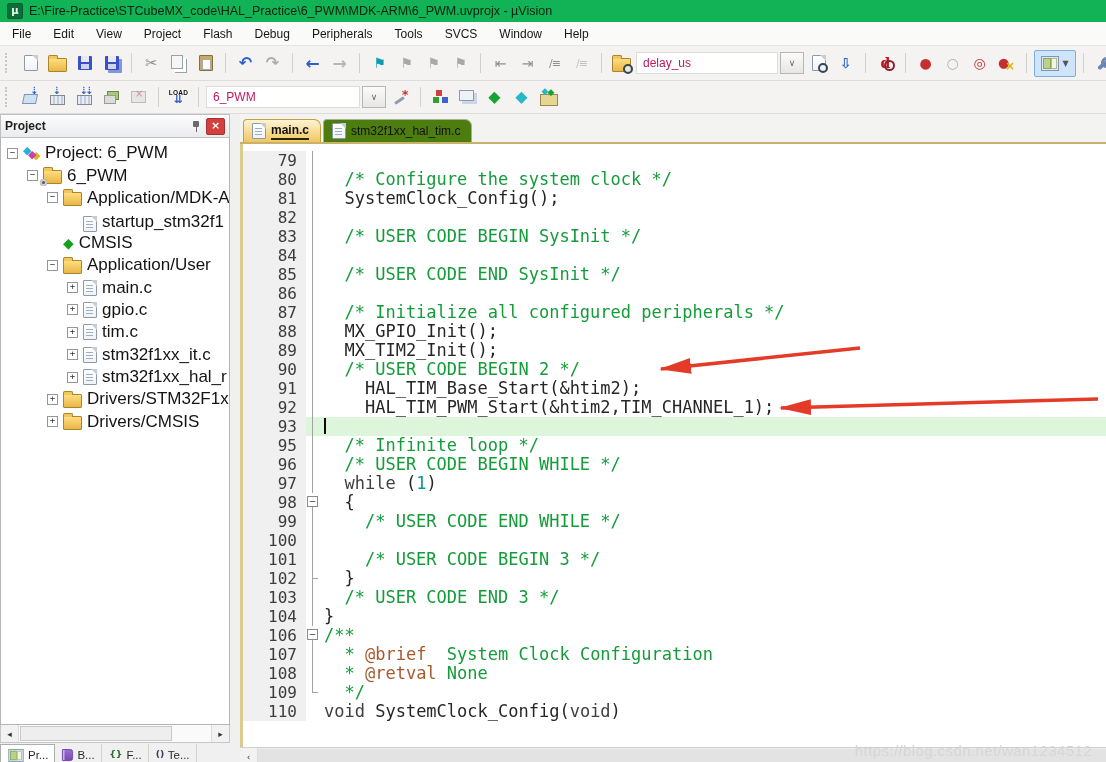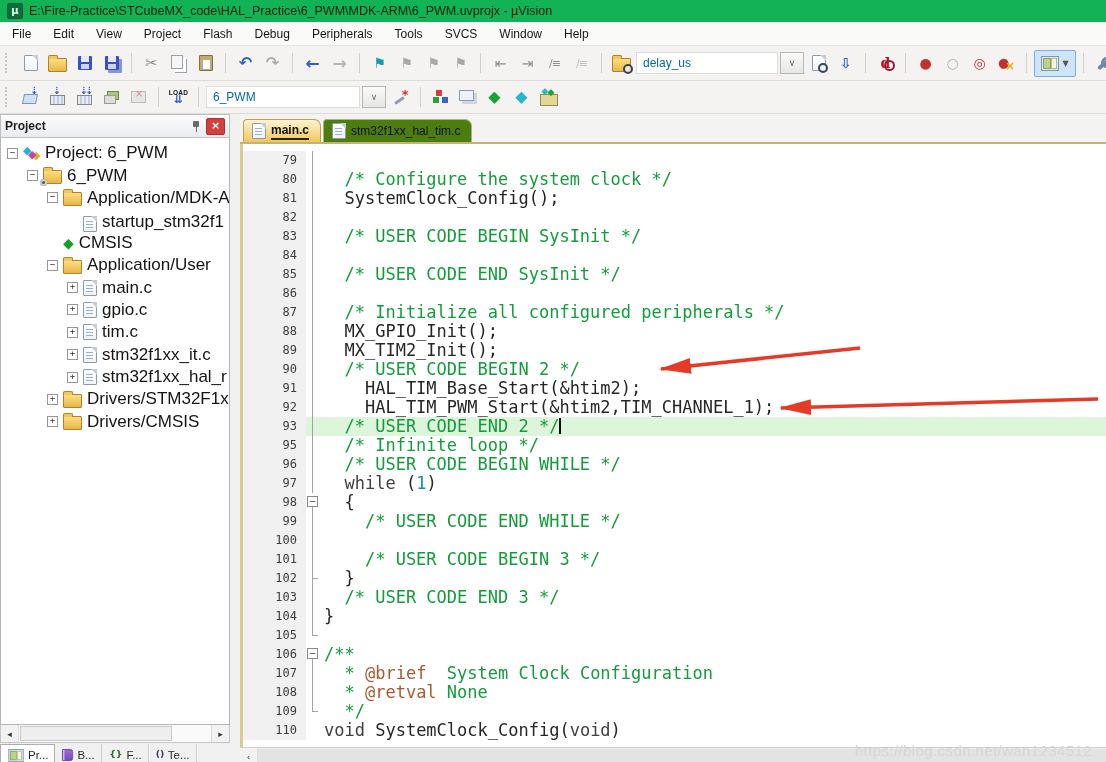--- a/index.html
+++ b/index.html
@@ -14,21 +14,21 @@
   .menubar{height:23px;background:#fafaf9;display:flex;align-items:center;padding:0 12px;gap:22px;border-bottom:1px solid #e6e6e4}
   .menu-item{font-size:12px;color:#161616}
 
   
   .toolbar{display:flex;align-items:center;background:#f4f3f1;border-bottom:1px solid #dddcd9;padding:0 4px;gap:2px}
   .tb1{height:34px}.tb2{height:32px}
   .tb-grip{width:5px;height:20px;border-left:2px dotted #c6c6c3;margin:0 4px 0 1px;flex:none}
   .tb-sep{width:1px;height:20px;background:#d2d0cc;margin:0 5px;flex:none}
   .tb-btn{min-width:25px;height:25px;display:flex;align-items:center;justify-content:center;border-radius:2px;position:relative;flex:none}
   .tb-btn.active-tool{border:1px solid #7ab0e0;background:#cfe4f7;min-width:40px;gap:3px}
-  .tb-input{height:20px;border:1px solid #dcdcda;background:#fff;font-size:12px;display:flex;align-items:center;padding:0 6px;flex:none;font-family:"Liberation Sans",sans-serif;color:#0369a1}
+  .tb-input{height:20px;border:1px solid #dcdcda;background:#fff;font-size:12px;display:flex;align-items:center;padding:0 6px;flex:none;font-family:"Liberation Sans",sans-serif;color:#be185d}
   .drop-btn{width:22px;height:20px;border:1px solid #b6b6b3;background:linear-gradient(#fbfbfb,#e6e6e4);display:flex;align-items:center;justify-content:center;flex:none}
   .dd-caret{font-size:8px;color:#555;font-family:"DejaVu Sans",sans-serif}
 
   
   .icn{display:inline-flex;align-items:center;justify-content:center;flex:none;position:relative;font-family:"DejaVu Sans",sans-serif;line-height:1}
   .i-page{width:12px;height:14px;background:linear-gradient(#ffffff,#f0f2f6);border:1px solid #8a9aaa;border-radius:1px}
   .i-page::before{content:"";position:absolute;right:-1px;top:-1px;border:3px solid transparent;border-top-color:#c4ccd6;border-right-color:#c4ccd6}
   .i-filedoc::after{content:"";position:absolute;left:2px;top:4px;width:7px;height:1px;background:#9ab0c4;box-shadow:0 3px 0 #9ab0c4,0 6px 0 #9ab0c4}
   .i-folder{width:17px;height:12px;background:linear-gradient(#ffdd80,#e9b746);border:1px solid #a8852e;border-radius:1px;margin-top:3px}
   .i-folder::before{content:"";position:absolute;top:-4px;left:-1px;width:8px;height:3px;background:#f3c75a;border:1px solid #a8852e;border-bottom:none;border-radius:2px 2px 0 0}
@@ -112,21 +112,21 @@
   .splitter{width:10px;flex:none;background:#f0f0f0}
 
   .editor{flex:1;display:flex;flex-direction:column;min-width:0}
   .tabstrip{height:28px;flex:none;background:#f3f3f1;display:flex;align-items:flex-end;padding-left:3px;gap:2px;border-bottom:2px solid #c6b26a}
   .etab{height:22px;display:flex;align-items:center;gap:5px;padding:0 11px 0 8px;font-size:12px;color:#111;
         background:#4d7c0f;border:1px solid #a7b095;border-bottom:none;border-radius:4px 7px 0 0}
   .etab.active{background:linear-gradient(#fdf4d4,#f2c65e);border-color:#c3a045;font-weight:bold}
   .etab.active .etab-label{border-bottom:2.5px solid #262612;padding-bottom:1px}
   .codewrap{flex:1;position:relative;background:#ffffff;border-left:3px solid #dbcb8f;overflow:hidden;padding-top:7px}
   .codeline{display:flex;height:19px;align-items:stretch;font-family:"DejaVu Sans Mono",monospace;font-size:17px;line-height:19px;white-space:pre}
-  .lnum{width:54px;flex:none;background:#f0f0f0;color:#3c3c3c;text-align:right;padding-right:9px;font-size:12px}
+  .lnum{width:54px;flex:none;background:#f0f0f0;color:#3c3c3c;text-align:right;padding-right:9px;font-size:16px}
   .fold{width:14px;flex:none;position:relative}
   .fold.fline::before{content:"";position:absolute;left:6px;top:0;bottom:0;width:1px;background:#a2a2a2}
   .fold.fbox::before{content:"";position:absolute;left:6px;top:14px;bottom:0;width:1px;background:#a2a2a2}
   .fold.fbox::after{content:"−";position:absolute;left:1px;top:3px;width:9px;height:9px;border:1px solid #8a8a8a;background:#fff;
                     font:9px/8px "DejaVu Sans",sans-serif;text-align:center;color:#333}
   .fold.ftick::before{content:"";position:absolute;left:6px;top:0;bottom:0;width:1px;background:#a2a2a2}
   .fold.ftick::after{content:"";position:absolute;left:6px;top:9px;width:6px;height:1px;background:#a2a2a2}
   .fold.flend::before{content:"";position:absolute;left:6px;top:0;height:10px;width:1px;background:#a2a2a2}
   .fold.flend::after{content:"";position:absolute;left:6px;top:9px;width:6px;height:1px;background:#a2a2a2}
   .ctext{flex:1;padding-left:4px}
@@ -440,32 +440,31 @@
           <div class="codeline"><span class="lnum">83</span><span class="fold fline"></span><span class="ctext"><span class="sC">  /* USER CODE BEGIN SysInit */</span></span></div>
           <div class="codeline"><span class="lnum">84</span><span class="fold fline"></span><span class="ctext"></span></div>
           <div class="codeline"><span class="lnum">85</span><span class="fold fline"></span><span class="ctext"><span class="sC">  /* USER CODE END SysInit */</span></span></div>
           <div class="codeline"><span class="lnum">86</span><span class="fold fline"></span><span class="ctext"></span></div>
           <div class="codeline"><span class="lnum">87</span><span class="fold fline"></span><span class="ctext"><span class="sC">  /* Initialize all configured peripherals */</span></span></div>
           <div class="codeline"><span class="lnum">88</span><span class="fold fline"></span><span class="ctext"><span class="sP">  MX_GPIO_Init();</span></span></div>
           <div class="codeline"><span class="lnum">89</span><span class="fold fline"></span><span class="ctext"><span class="sP">  MX_TIM2_Init();</span></span></div>
           <div class="codeline"><span class="lnum">90</span><span class="fold fline"></span><span class="ctext"><span class="sC">  /* USER CODE BEGIN 2 */</span></span></div>
           <div class="codeline"><span class="lnum">91</span><span class="fold fline"></span><span class="ctext"><span class="sP">    HAL_TIM_Base_Start(&amp;htim2);</span></span></div>
           <div class="codeline"><span class="lnum">92</span><span class="fold fline"></span><span class="ctext"><span class="sP">    HAL_TIM_PWM_Start(&amp;htim2,TIM_CHANNEL_1);</span></span></div>
-          <div class="codeline hl"><span class="lnum">93</span><span class="fold fline"></span><span class="ctext"><span class="sC">  /* USER CODE END 2 */</span><span class="cursor"></span></span></div>
+          <div class="codeline hl"><span class="lnum">93</span><span class="fold fline"></span><span class="ctext"><span class="cursor"></span></span></div>
           <div class="codeline"><span class="lnum">95</span><span class="fold fline"></span><span class="ctext"><span class="sC">  /* Infinite loop */</span></span></div>
           <div class="codeline"><span class="lnum">96</span><span class="fold fline"></span><span class="ctext"><span class="sC">  /* USER CODE BEGIN WHILE */</span></span></div>
           <div class="codeline"><span class="lnum">97</span><span class="fold fline"></span><span class="ctext"><span class="sP">  </span><span class="sK">while</span><span class="sP"> (</span><span class="sN">1</span><span class="sP">)</span></span></div>
           <div class="codeline"><span class="lnum">98</span><span class="fold fbox"></span><span class="ctext"><span class="sP">  {</span></span></div>
           <div class="codeline"><span class="lnum">99</span><span class="fold fline"></span><span class="ctext"><span class="sC">    /* USER CODE END WHILE */</span></span></div>
           <div class="codeline"><span class="lnum">100</span><span class="fold fline"></span><span class="ctext"></span></div>
           <div class="codeline"><span class="lnum">101</span><span class="fold fline"></span><span class="ctext"><span class="sC">    /* USER CODE BEGIN 3 */</span></span></div>
           <div class="codeline"><span class="lnum">102</span><span class="fold ftick"></span><span class="ctext"><span class="sP">  }</span></span></div>
           <div class="codeline"><span class="lnum">103</span><span class="fold fline"></span><span class="ctext"><span class="sC">  /* USER CODE END 3 */</span></span></div>
           <div class="codeline"><span class="lnum">104</span><span class="fold fline"></span><span class="ctext"><span class="sP">}</span></span></div>
-          <div class="codeline"><span class="lnum">105</span><span class="fold flend"></span><span class="ctext"></span></div>
           <div class="codeline"><span class="lnum">106</span><span class="fold fbox"></span><span class="ctext"><span class="sC">/**</span></span></div>
           <div class="codeline"><span class="lnum">107</span><span class="fold fline"></span><span class="ctext"><span class="sC">  * </span><span class="sD">@brief</span><span class="sC">  System Clock Configuration</span></span></div>
           <div class="codeline"><span class="lnum">108</span><span class="fold fline"></span><span class="ctext"><span class="sC">  * </span><span class="sD">@retval</span><span class="sC"> None</span></span></div>
           <div class="codeline"><span class="lnum">109</span><span class="fold flend"></span><span class="ctext"><span class="sC">  */</span></span></div>
           <div class="codeline"><span class="lnum">110</span><span class="fold fnone"></span><span class="ctext"><span class="sK">void</span><span class="sP"> SystemClock_Config(</span><span class="sK">void</span><span class="sP">)</span></span></div>
         </div>
       <div class="ehscroll">
         <span class="scroll-arrow">‹</span>
         <span class="etrack"></span>
       </div>

